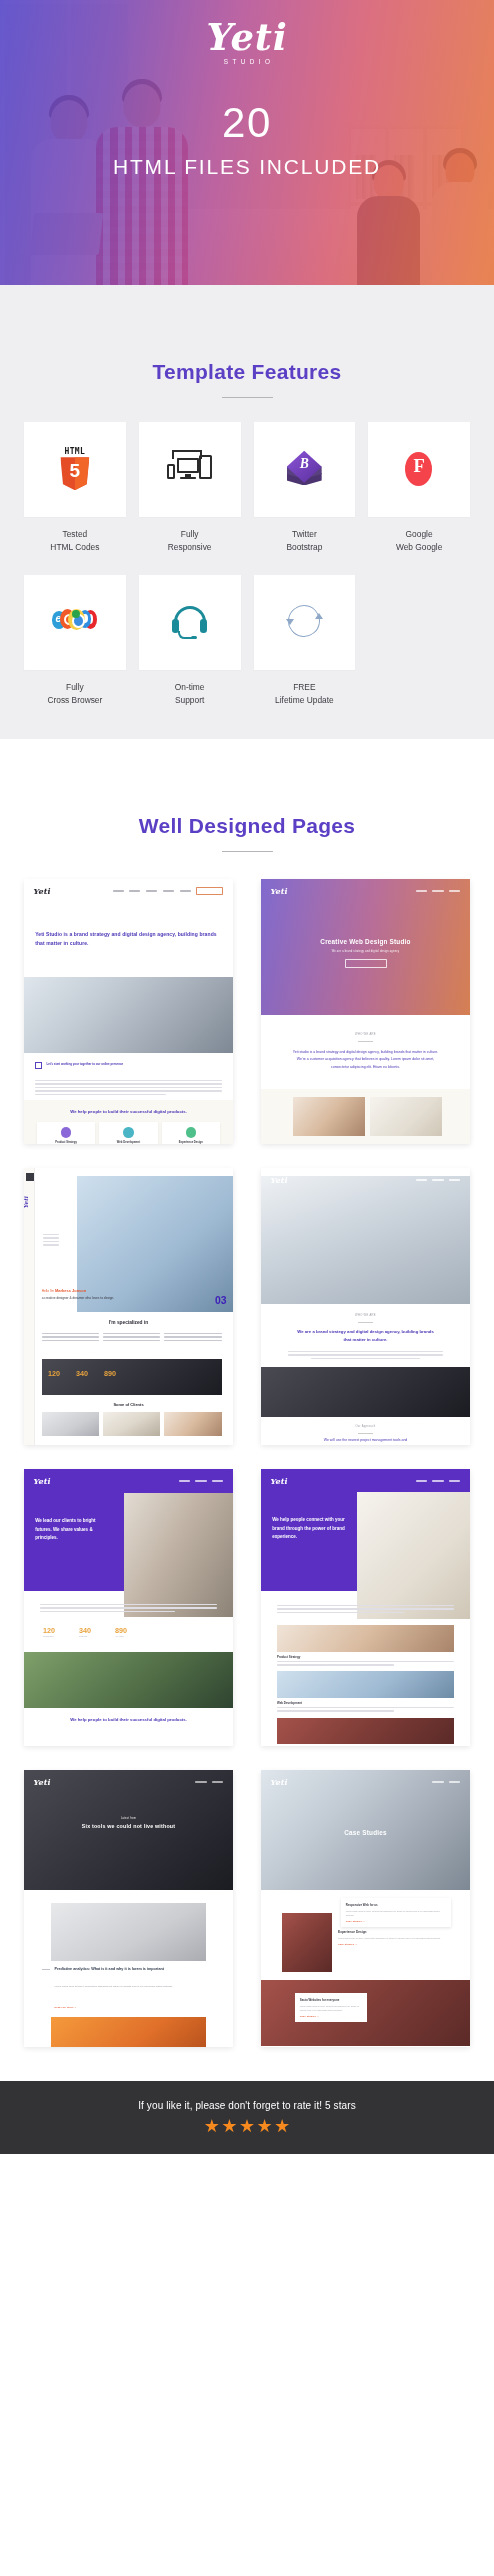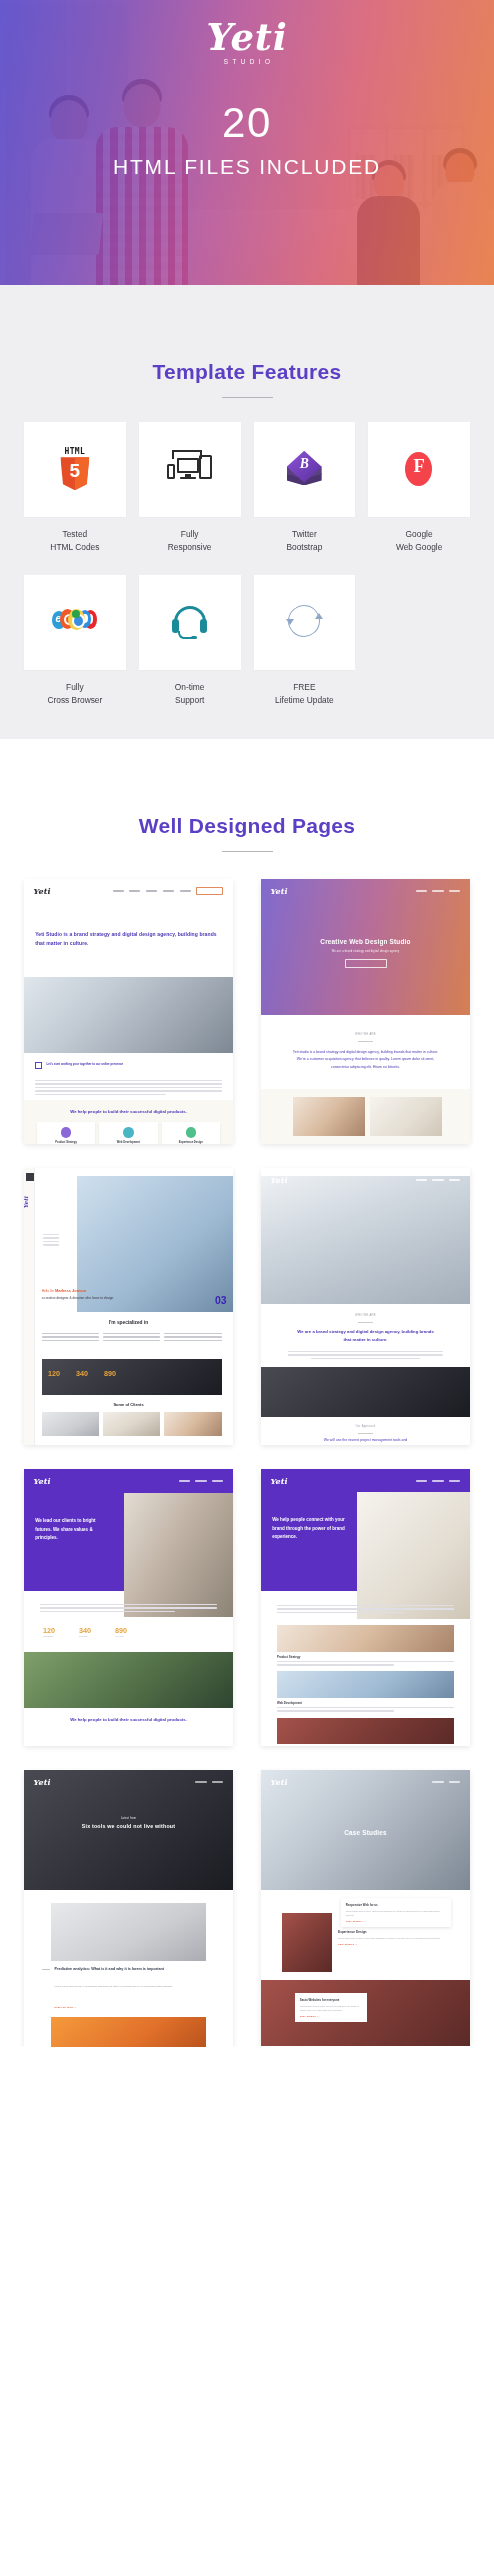--- a/index.html
+++ b/index.html
@@ -853,15 +853,25 @@
             <div style="font-size:2.9px;color:#3a3a44;font-weight:700;margin-bottom:2.4px;">Sasto Websites for everyone</div>
             <div style="font-size:2.1px;color:#a8a8b2;line-height:2;">Lorem ipsum dolor sit amet, consectetur adipiscing elit. Etiam eu lobortis eros in leo malesuada platea dictumst.</div>
             <div class="accent-link" style="margin-top:2.4px;">Case Studies  →</div>
           </div>
         </div>
       </div>
 
     </div>
   </section>
 
+  <footer class="footer">
+    <div class="footer-text">If you like it, please don't forget to rate it! 5 stars</div>
+    <div class="stars">
+      <span class="star"></span>
+      <span class="star"></span>
+      <span class="star"></span>
+      <span class="star"></span>
+      <span class="star"></span>
+    </div>
+  </footer>
 
 </div>
 
 
 </body></html>

